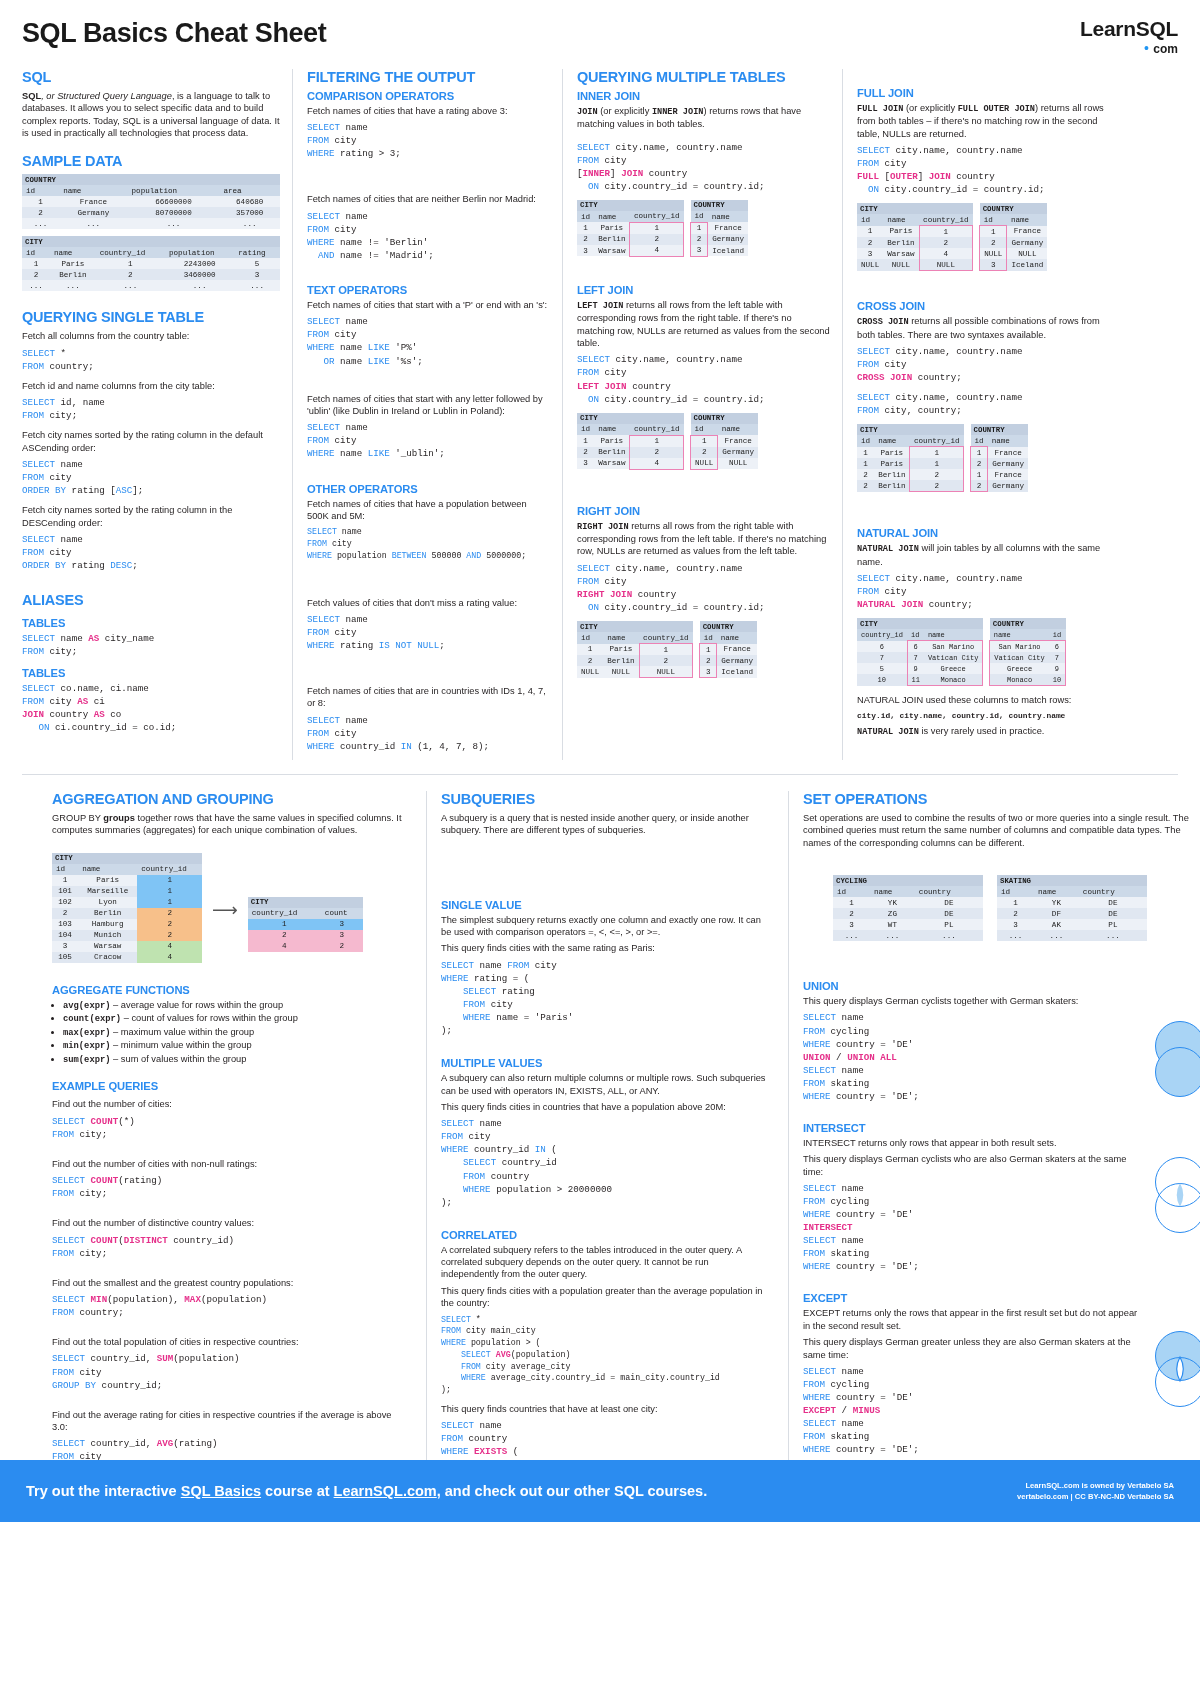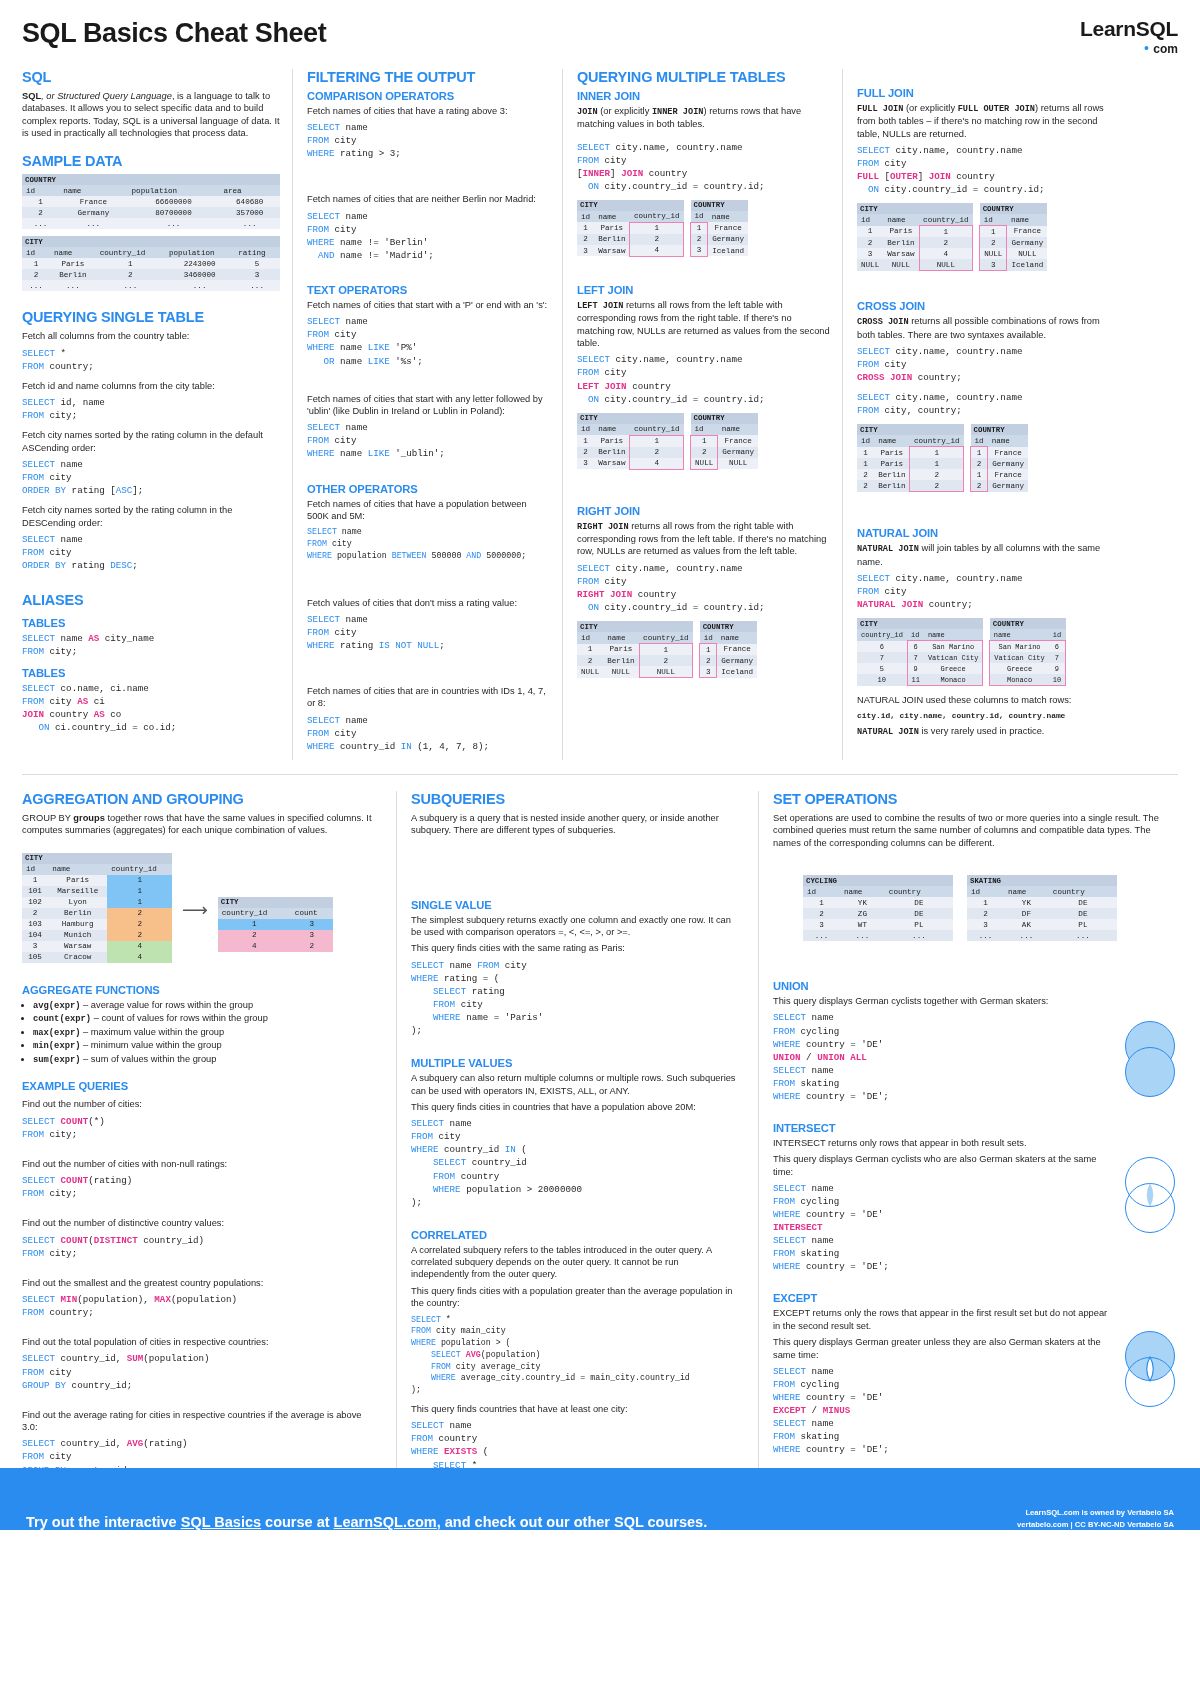--- a/index.html
+++ b/index.html
@@ -45,21 +45,21 @@
   
   table.dt { border-collapse: collapse; font-family: "Liberation Mono", monospace; font-size: 7.6px; margin-bottom: 5px; }
   table.dt .tname td { background:#c2cfe0; font-weight: bold; text-align: left; padding: 1.5px 3px; font-size: 7.4px; color:#1a1a1a;}
   table.dt th { background: #ccd9e8; font-weight: normal; padding: 1.5px 4px; text-align: left; color:#222; }
   table.dt td { padding: 1.5px 4px; text-align: center; background: #edf1f7; color: #222; }
   table.dt tr.alt td { background: #e0e7f1; }
   .tbl-pair { display: flex; gap: 6px; align-items: flex-start; position: relative; }
 
   
   .divider { border-top: 1px solid #d9dde3; margin: 14px 0 0 0; }
-  .bot-grid { display: grid; grid-template-columns: 352px 340px 420px; column-gap: 22px; margin-top: 16px; }
+  .bot-grid { display: grid; grid-template-columns: 352px 340px 420px; column-gap: 22px; margin-top: 16px; margin-left: 30px; }
 
   ul.bul { margin: 0 0 4px 11px; }
   ul.bul li { font-size: 9.3px; line-height: 1.42; list-style: disc; }
   ul.bul li .m { font-family: "Liberation Mono", monospace; font-weight: bold; font-size: 8.8px; }
 
   
   .group-vis { display: flex; align-items: center; gap: 10px; }
   .arrow { font-size: 18px; color: #555; }
   .c-blue td.g  { background: #7fc4f5 !important; }
   .c-orange td.g{ background: #f7c08a !important; }
@@ -69,22 +69,22 @@
   
   .venn { position: relative; width: 56px; height: 76px; }
   .venn .circ { position: absolute; width: 50px; height: 50px; border-radius: 50%; border: 1.3px solid #2b8cf0; left: 3px; }
   .venn .c1 { top: 0; }
   .venn .c2 { top: 26px; }
   .fillA .c1, .fillA .c2 { background: #a9d4f5; }
   .row-venn { display: flex; gap: 12px; align-items: flex-start; }
 
   
   .footer {
-    position: absolute; left: 0; bottom: 8px; width: 1200px; height: 62px;
-    background: #2b8cf0; color: #fff; display: flex; align-items: flex-end;
+    position: absolute; left: 0; bottom: 16px; width: 1200px; height: 62px;
+    background: #2b8cf0; color: #fff; display: flex; align-items: center;
     justify-content: space-between; padding: 0 26px;
   }
   .footer-left { font-size: 14.5px; font-weight: bold; }
   .footer-left u { text-decoration: underline; }
   .footer-right { font-size: 7.6px; text-align: right; line-height: 1.5; font-weight: bold; }
 </style>
 </head>
 <body>
 
 <div class="page">

